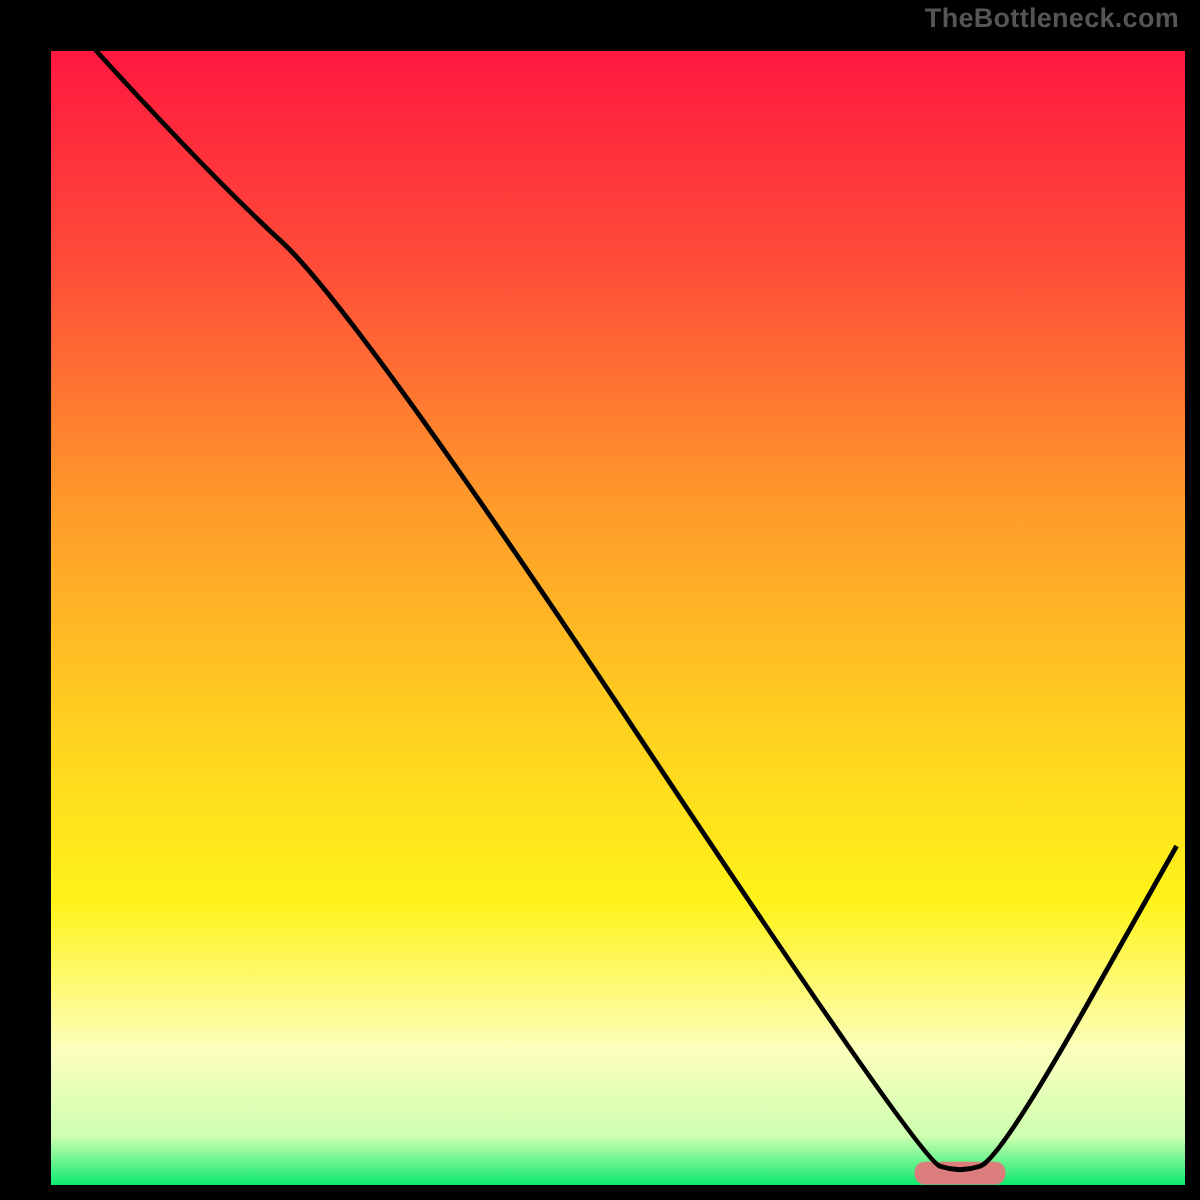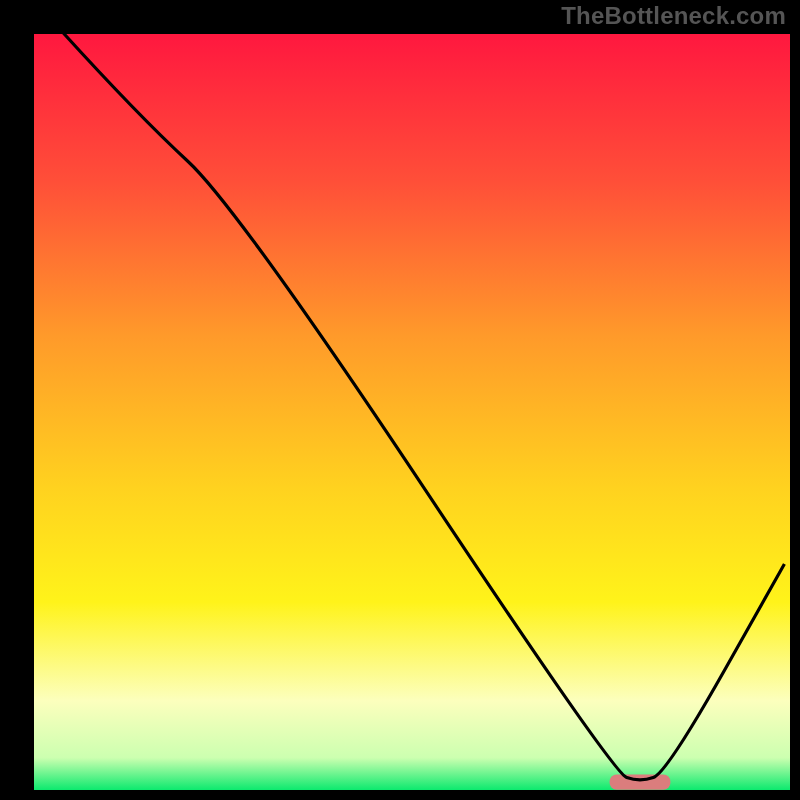--- a/index.html
+++ b/index.html
@@ -15,21 +15,21 @@
     left: 0;
     top: 0;
     width: 800px;
     height: 800px;
   }
   .watermark {
     position: absolute;
     top: 2px;
     right: 14px;
     color: #555;
-    font-size: 24px;
+    font-size: 18px;
     font-weight: 600;
     letter-spacing: 0.2px;
   }
   svg { display: block; }
 </style>
 </head>
 <body>
 
 <div class="frame">
   <svg viewBox="0 0 800 800" width="800" height="800">

